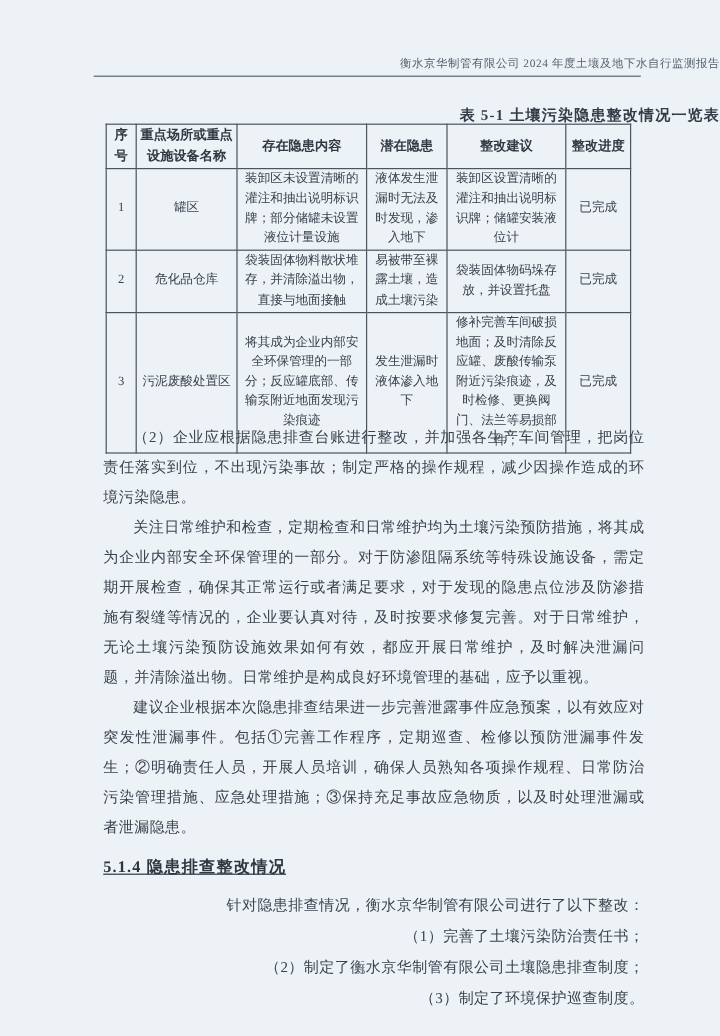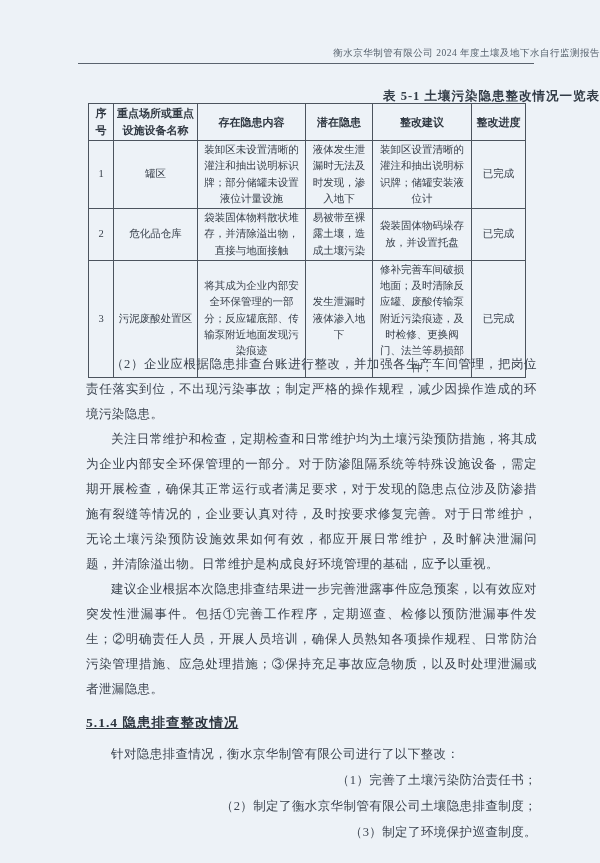--- a/index.html
+++ b/index.html
@@ -90,20 +90,21 @@
     font-weight: bold;
     font-size: 13.5px;
     letter-spacing: 1px;
     color: #2e3640;
     line-height: 26px;
     text-decoration: underline;
   }
   .content p.intro {
     margin-top: 6px;
     text-indent: 2em;
+    text-align: right;
   }
   ul.fix-list { list-style: none; }
   ul.fix-list li {
     padding-left: 1.55em;
     line-height: 26px;
     text-align: right;
   }
 
   
   .page-number {

